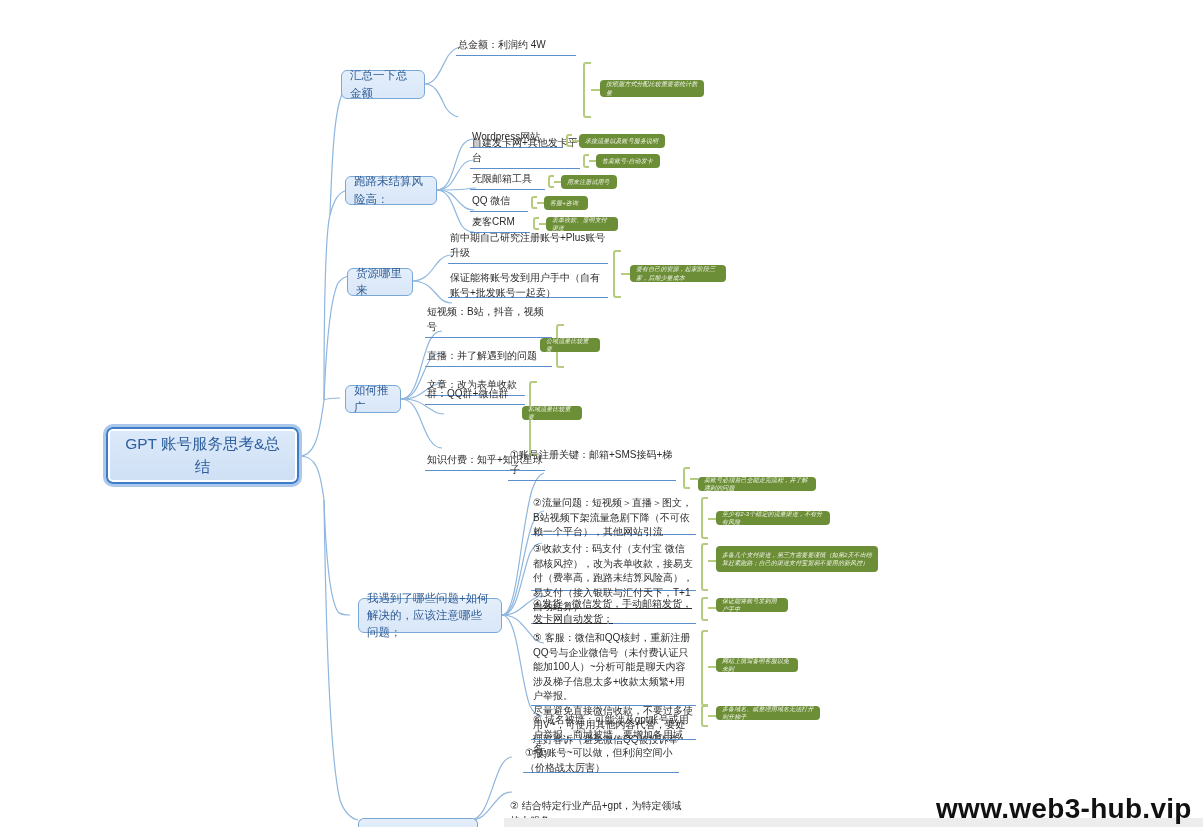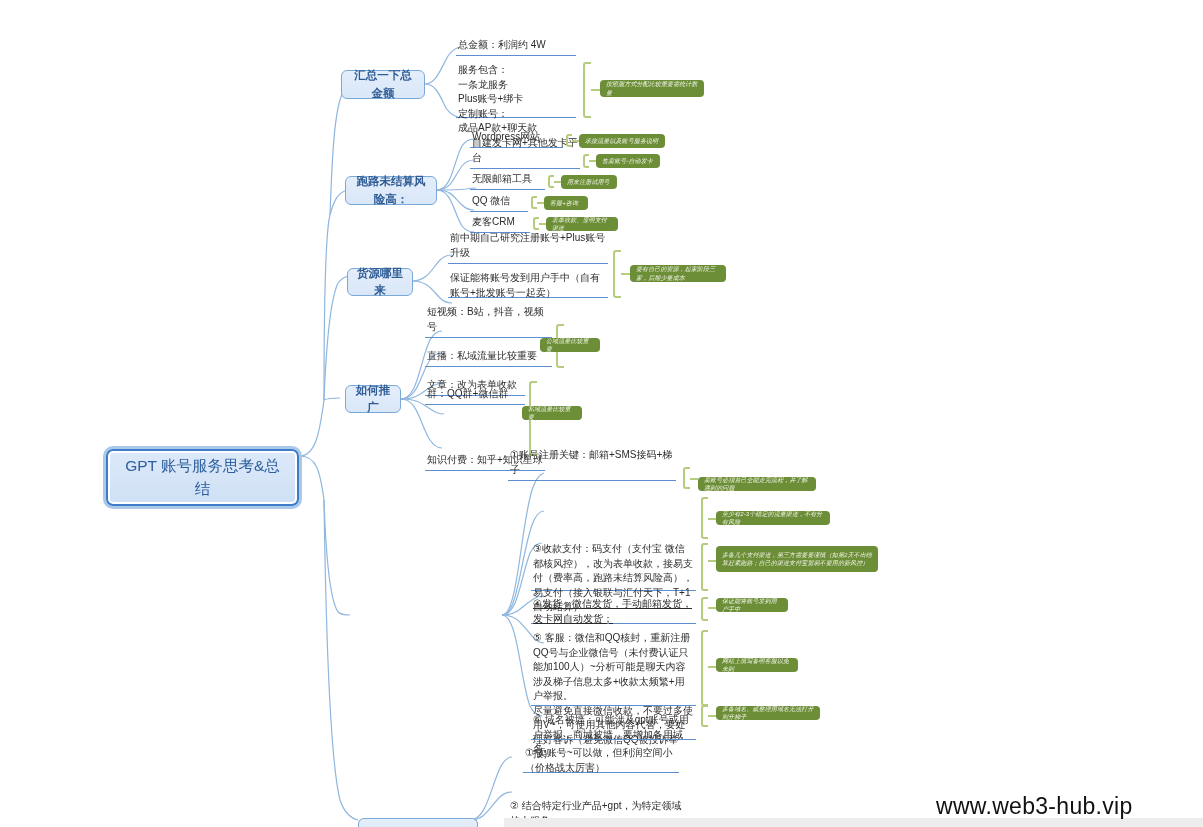--- a/index.html
+++ b/index.html
@@ -35,21 +35,21 @@
     background:linear-gradient(180deg,#e4eefb 0%,#d9e7f8 100%);
     border:1px solid #7aa9d8;
     border-radius:6px;
     color:#2f5c95;
     font-size:11.5px;
     line-height:1.5;
     display:flex;align-items:center;
     padding:4px 8px;
     white-space:pre-line;
   }
-  .b1.center{justify-content:center;text-align:center;font-weight:bold;}
+  .b1.center{justify-content:center;}
 
   
   .leaf{
     position:absolute;
     box-sizing:border-box;
     color:#2b2b2b;
     font-size:10px;
     line-height:1.45;
     border-bottom:1.6px solid #5b8fd0;
     padding:1px 2px 3px 2px;
@@ -73,24 +73,25 @@
     letter-spacing:.1px;
   }
 
   
   .brk{position:absolute;border:2px solid #b5cc7e;border-right:none;border-radius:3px 0 0 3px;box-sizing:border-box;}
   .brk-stem{position:absolute;background:#b5cc7e;height:2px;}
 
   
   .watermark{
     position:absolute;
-    font-size:23px;
+    font-size:28px;
     color:#111;
     letter-spacing:.3px;
     white-space:nowrap;
+    font-weight:bold;
   }
   .botbar{position:absolute;background:#ededed;}
 </style>
 </head>
 <body>
 
 <div id="canvas">
 
   <svg class="links" viewBox="0 0 1203 827">
     <g fill="none" stroke="#8fb6de" stroke-width="1.2">
@@ -134,30 +135,25 @@
       <path d="M502,615 C518,615 520,580 530,553 C534,545 538,543 542,543"></path>
       <path d="M502,615 C518,615 522,606 532,600 C536,597 540,596 544,596"></path>
       <path d="M502,615 C518,615 522,625 532,636 C536,641 540,643 544,643"></path>
       <path d="M502,615 C518,615 520,680 530,706 C534,714 538,716 542,716"></path>
 
       <path d="M470,820 C486,820 490,790 500,768 C504,760 508,757 512,757"></path>
       <path d="M470,820 C486,820 490,806 500,797 C504,793 508,792 512,792"></path>
     </g>
   </svg>
 
-  <div class="root" style="left:106px;top:427px;width:193px;height:57px;margin-top:22px;">GPT 账号服务思考&amp;总结</div>
+  <div class="root" style="left:106px;top:427px;width:193px;height:57px;">GPT 账号服务思考&amp;总结</div>
 
   <div class="b1 center" style="left:341px;top:70px;width:84px;height:29px;">汇总一下总金额</div>
 
   <div class="leaf" style="left:456px;top:40px;width:120px;height:16px;">总金额：利润约 4W</div>
-  <div class="leaf" style="left:456px;top:62px;width:120px;height:56px;align-items:flex-start;">服务包含：
-一条龙服务
-Plus账号+绑卡
-定制账号：
-成品AP款+聊天款</div>
 
   <div class="brk" style="left:583px;top:62px;width:8px;height:56px;"></div>
   <div class="brk-stem" style="left:591px;top:89px;width:9px;"></div>
   <div class="note" style="left:600px;top:80px;width:104px;height:17px;">按照服方式分配比较重要需统计数量</div>
 
   <div class="b1 center" style="left:345px;top:176px;width:92px;height:29px;">跑路未结算风险高：</div>
 
   <div class="leaf" style="left:470px;top:133px;width:93px;height:15px;">Wordpress网站</div>
   <div class="leaf" style="left:470px;top:154px;width:110px;height:15px;">自建发卡网+其他发卡平台</div>
   <div class="leaf" style="left:470px;top:175px;width:75px;height:15px;">无限邮箱工具</div>
@@ -189,35 +185,37 @@
   <div class="leaf" style="left:448px;top:249px;width:160px;height:15px;">前中期自己研究注册账号+Plus账号升级</div>
   <div class="leaf" style="left:448px;top:270px;width:160px;height:28px;align-items:flex-start;">保证能将账号发到用户手中（自有账号+批发账号一起卖）</div>
 
   <div class="brk" style="left:613px;top:250px;width:8px;height:48px;"></div>
   <div class="brk-stem" style="left:621px;top:273px;width:9px;"></div>
   <div class="note" style="left:630px;top:265px;width:96px;height:17px;">要有自己的资源，起家阶段三家，后期少量成本</div>
 
   <div class="b1 center" style="left:345px;top:385px;width:56px;height:28px;">如何推广</div>
 
   <div class="leaf" style="left:425px;top:323px;width:127px;height:15px;">短视频：B站，抖音，视频号</div>
-  <div class="leaf" style="left:425px;top:352px;width:127px;height:15px;">直播：私域流量比较重要</div>
+  <div class="leaf" style="left:425px;top:352px;width:127px;height:15px;">直播：并了解遇到的问题</div>
   <div class="leaf" style="left:425px;top:381px;width:100px;height:15px;">文章：改为表单收款</div>
   <div class="leaf" style="left:425px;top:390px;width:100px;height:15px;">群：QQ群+微信群</div>
   <div class="leaf" style="left:425px;top:456px;width:120px;height:15px;">知识付费：知乎+知识星球</div>
 
   <div class="brk" style="left:556px;top:324px;width:8px;height:44px;"></div>
   <div class="brk-stem" style="left:564px;top:345px;width:9px;"></div>
   <div class="note" style="left:540px;top:338px;width:60px;height:14px;">公域流量比较重要</div>
 
   <div class="brk" style="left:529px;top:381px;width:8px;height:75px;"></div>
   <div class="brk-stem" style="left:537px;top:417px;width:9px;"></div>
   <div class="note" style="left:522px;top:406px;width:60px;height:14px;">私域流量比较重要</div>
 
+  <div class="b1" style="left:358px;top:598px;width:144px;height:35px;">我遇到了哪些问题+如何解决的，应该注意哪些问题；</div>
 
   <div class="leaf" style="left:508px;top:466px;width:168px;height:15px;">①账号注册关键：邮箱+SMS接码+梯子</div>
+  <div class="leaf" style="left:531px;top:495px;width:165px;height:40px;align-items:flex-start;">②流量问题：短视频＞直播＞图文，B站视频下架流量急剧下降（不可依赖一个平台），其他网站引流</div>
   <div class="leaf" style="left:531px;top:541px;width:165px;height:50px;align-items:flex-start;">③收款支付：码支付（支付宝 微信都核风控），改为表单收款，接易支付（费率高，跑路未结算风险高），易支付（接入银联与汇付天下，T+1自动结算）</div>
   <div class="leaf" style="left:531px;top:596px;width:165px;height:28px;align-items:flex-start;text-decoration:underline;">④发货：微信发货，手动邮箱发货，发卡网自动发货；</div>
   <div class="leaf" style="left:531px;top:630px;width:165px;height:76px;align-items:flex-start;">⑤ 客服：微信和QQ核封，重新注册QQ号与企业微信号（未付费认证只能加100人）~分析可能是聊天内容涉及梯子信息太多+收款太频繁+用户举报。
 尽量避免直接微信收款，不要过多使用V~，可使用其他内容代替，要处理好客诉（避免微信QQ被投诉举报）</div>
   <div class="leaf" style="left:531px;top:712px;width:165px;height:28px;align-items:flex-start;">⑥ 域名被墙：可能涉及gpt账号或用户举报，商城被墙，要增加备用域名。</div>
 
   <div class="brk" style="left:683px;top:467px;width:7px;height:22px;"></div>
   <div class="brk-stem" style="left:690px;top:478px;width:8px;"></div>
   <div class="note" style="left:698px;top:477px;width:118px;height:14px;">卖账号必须首己全能走完流程，并了解遇到的问题</div>
 

